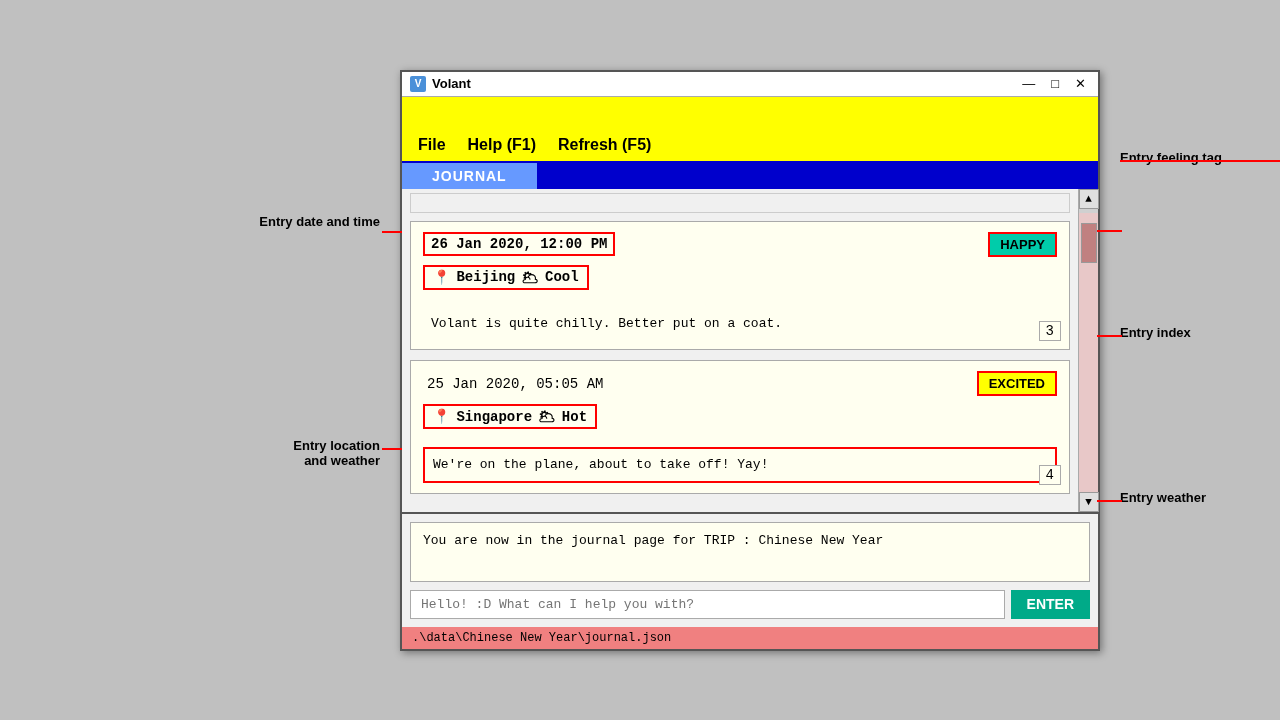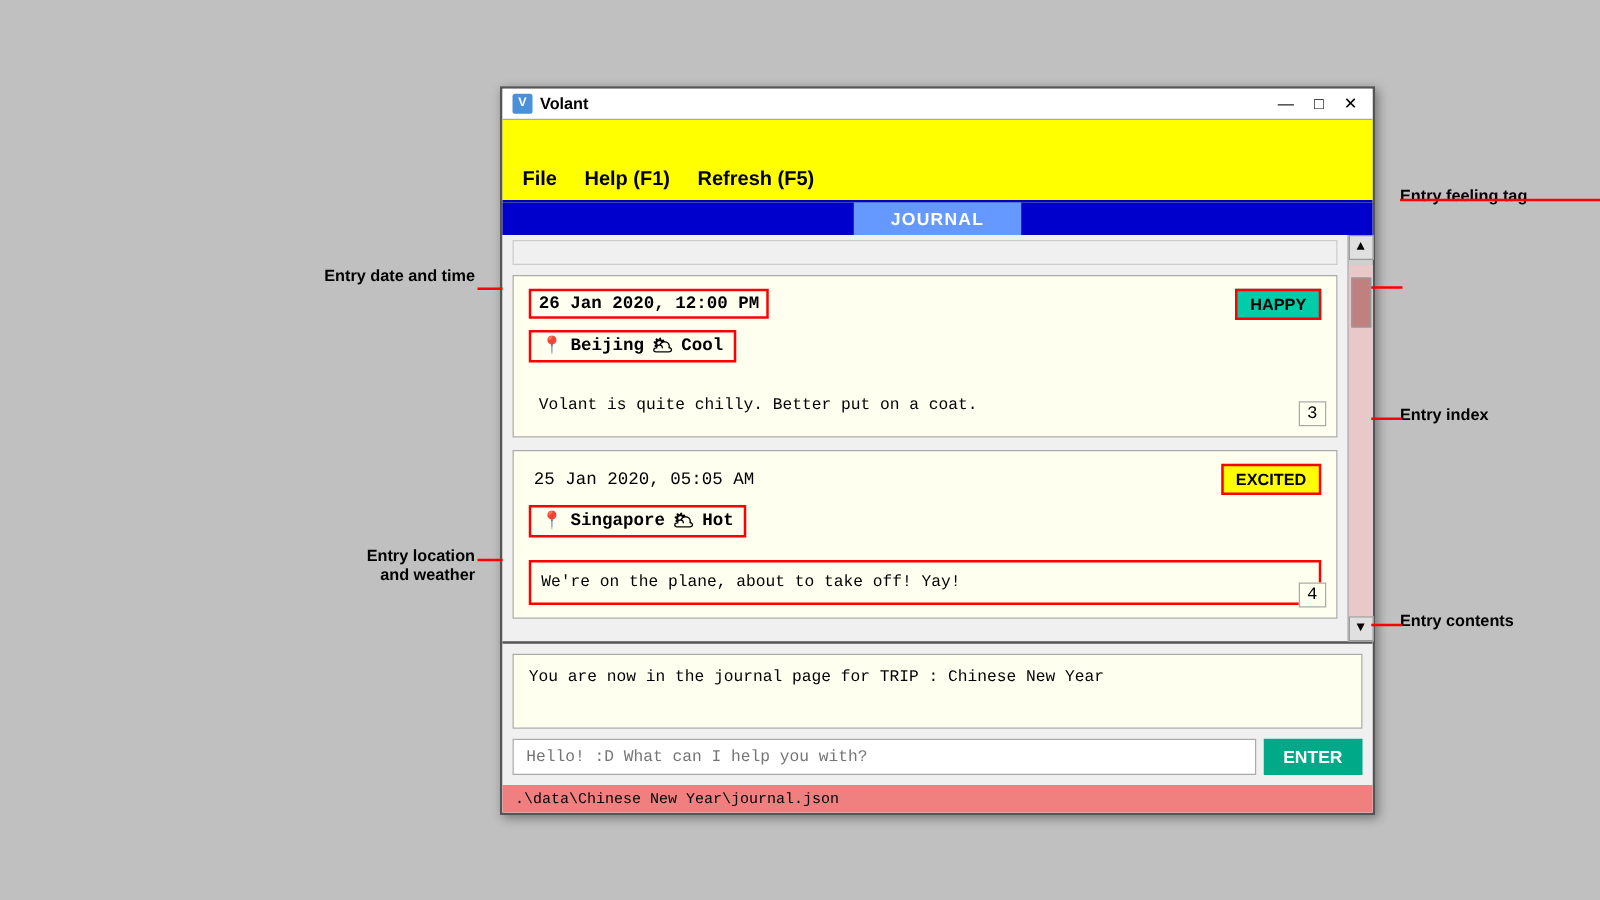--- a/index.html
+++ b/index.html
@@ -84,21 +84,21 @@
       cursor: pointer;
       background: #ffff00;
       border: none;
       font-weight: bold;
       margin-top: 32px;
     }
 
     .tab-bar {
       background: #0000cc;
       display: flex;
-      justify-content: center;
+      justify-content: flex-start;
       padding: 0;
     }
 
     .tab-active {
       background: #6699ff;
       color: white;
       font-weight: bold;
       font-size: 14px;
       padding: 5px 30px;
       font-family: Arial, sans-serif;
@@ -409,17 +409,17 @@
 
   <div style="position:absolute; right:-22px; top:160px; width:25px; height:2px; background:red;"></div>
   <div style="position:absolute; right:-222px; top:90px; width:202px; height:2px; background:red;"></div>
 
   <div style="position:absolute; right:-220px; top:255px; text-align:left; width:200px; font-family:Arial,sans-serif; font-size:13px; font-weight:bold;">
     <span>Entry index</span>
   </div>
   <div style="position:absolute; right:-22px; top:265px; width:25px; height:2px; background:red;"></div>
 
   <div style="position:absolute; right:-220px; top:420px; text-align:left; width:200px; font-family:Arial,sans-serif; font-size:13px; font-weight:bold;">
-    <span>Entry contents</span>
+    <span>Entry weather</span>
   </div>
   <div style="position:absolute; right:-22px; top:430px; width:25px; height:2px; background:red;"></div>
 
 </div>
 
 </body></html>

